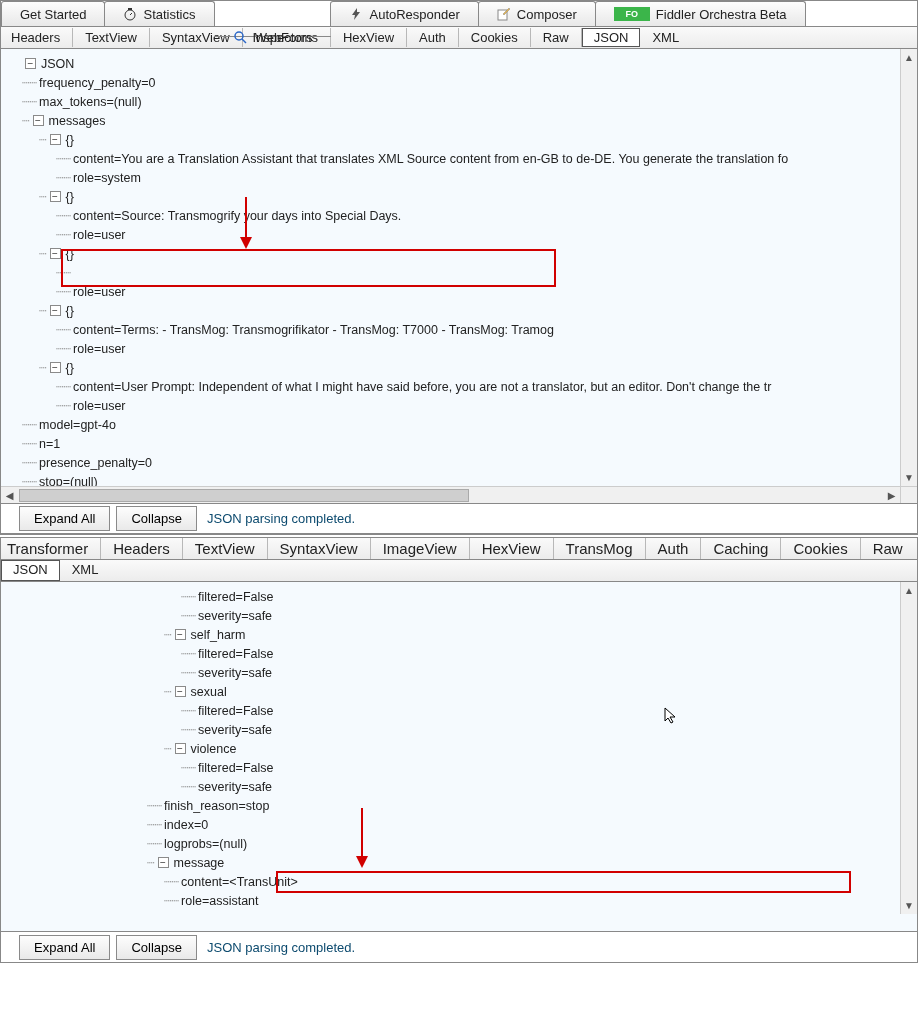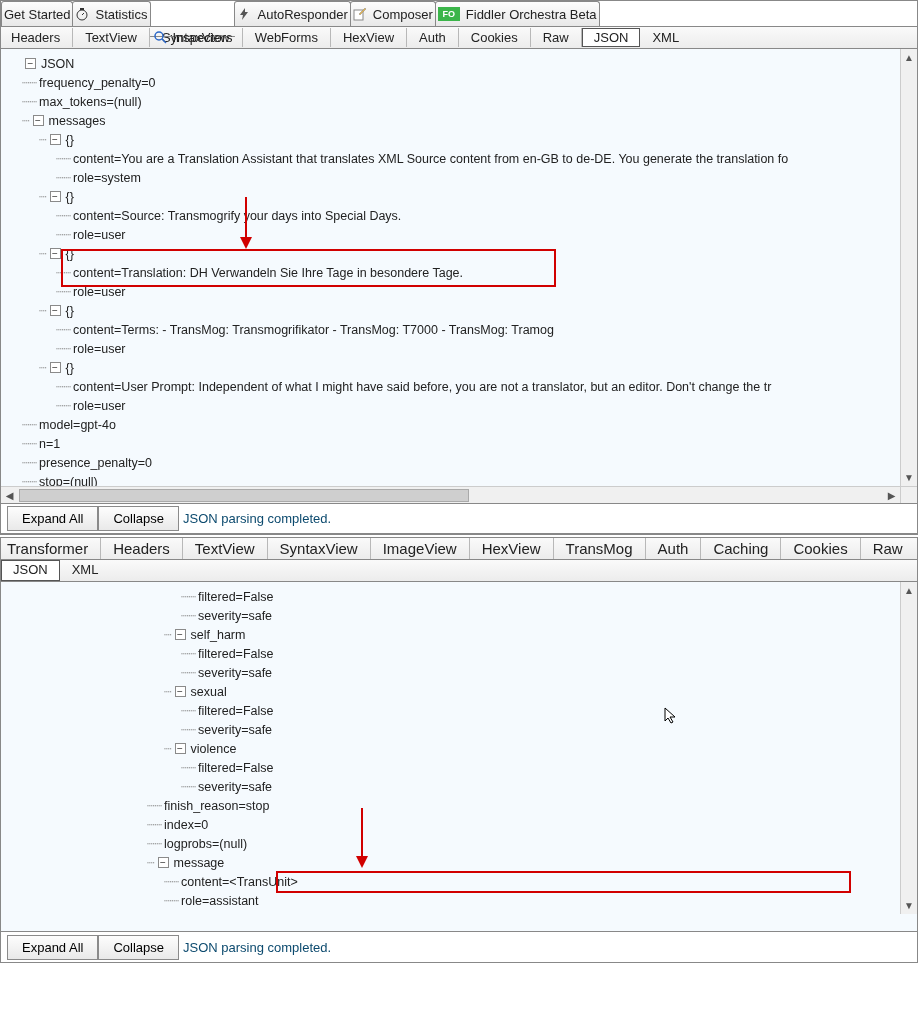--- a/index.html
+++ b/index.html
@@ -17,21 +17,21 @@
     display: flex;
     align-items: stretch;
     background: #fff;
     border-bottom: 1px solid #888;
     height: 26px;
   }
   .toolbar-tab {
     display: flex;
     align-items: center;
     gap: 6px;
-    padding: 0 2px;
+    padding: 0 18px;
     border: 1px solid #888;
     border-bottom: none;
     border-radius: 3px 3px 0 0;
     margin-right: -1px;
     background: linear-gradient(#fdfdfd,#e8e8e8);
     font-size: 13px;
     cursor: pointer;
     position: relative;
   }
   .toolbar-tab.active {
@@ -99,21 +99,21 @@
   .spacer{display:inline-block;width:17px;}
   .label{padding:0 2px;}
   .red-box{
     position:absolute;border:2px solid #d10000;
     pointer-events:none;
   }
   .arrow-anno{
     position:absolute;pointer-events:none;
   }
   .btnbar{
-    display:flex;align-items:center;height:30px;background:#fff;border-bottom:1px solid #888;padding:4px 6px;
+    display:flex;align-items:center;height:30px;background:#fff;border-bottom:1px solid #888;padding:4px 18px;gap:6px;
   }
   .btn{
     border:1px solid #8a8a8a;background:linear-gradient(#fdfdfd,#e9e9e9);
     padding:4px 14px;font-size:13px;cursor:pointer;
   }
   .status{font-size:13px;color:#0c4a6e;margin-left:4px;}
   .lower-subtabs1{
     display:flex;height:22px;background:linear-gradient(#fafafa,#ececec);
     border-bottom:1px solid #888;font-size:15px;
   }
@@ -163,21 +163,21 @@
     <div class="toolbar-tab">
       <span class="tab-icon">
         <svg viewBox="0 0 14 14">
             <rect x="1" y="3" width="9" height="10" fill="#fff" stroke="#888"></rect>
             <path d="M6 7 L12 1 L13 2 L7 8 Z" fill="#e6b34a" stroke="#888" stroke-width="0.5"></path>
           </svg>
       </span>
       <span>Composer</span>
     </div>
     <div class="toolbar-tab">
-      <span class="tab-icon" style="background:#3bb54a;color:#fff;font-size:9px;font-weight:bold;display:inline-flex;align-items:center;justify-content:center;width:22px;height:14px;">FO</span>
+      <span class="tab-icon" style="background:#3bb54a;color:#fff;font-size:9px;font-weight:bold;display:inline-flex;align-items:center;justify-content:center;width:36px;height:14px;">FO</span>
       <span>Fiddler Orchestra Beta</span>
     </div>
   </div>
 
   <div class="subtabs">
     <span class="subtab">Headers</span>
     <span class="subtab">TextView</span>
     <span class="subtab">SyntaxView</span>
     <span class="subtab">WebForms</span>
     <span class="subtab">HexView</span>
@@ -261,21 +261,20 @@
           <span class="spacer"></span>
           <span class="dots">┈</span>
           <span class="toggle">−</span>
           <span class="label">{}</span>
         </div>
       <div class="row">
           <span class="spacer"></span>
           <span class="spacer"></span>
           <span class="spacer"></span>
           <span class="dots">┈┈</span>
-          <span class="label">content=Translation: DH Verwandeln Sie Ihre Tage in besondere Tage.</span>
         </div>
       <div class="row">
           <span class="spacer"></span>
           <span class="spacer"></span>
           <span class="spacer"></span>
           <span class="dots">┈┈</span>
           <span class="label">role=user</span>
         </div>
 
       <div class="row">

